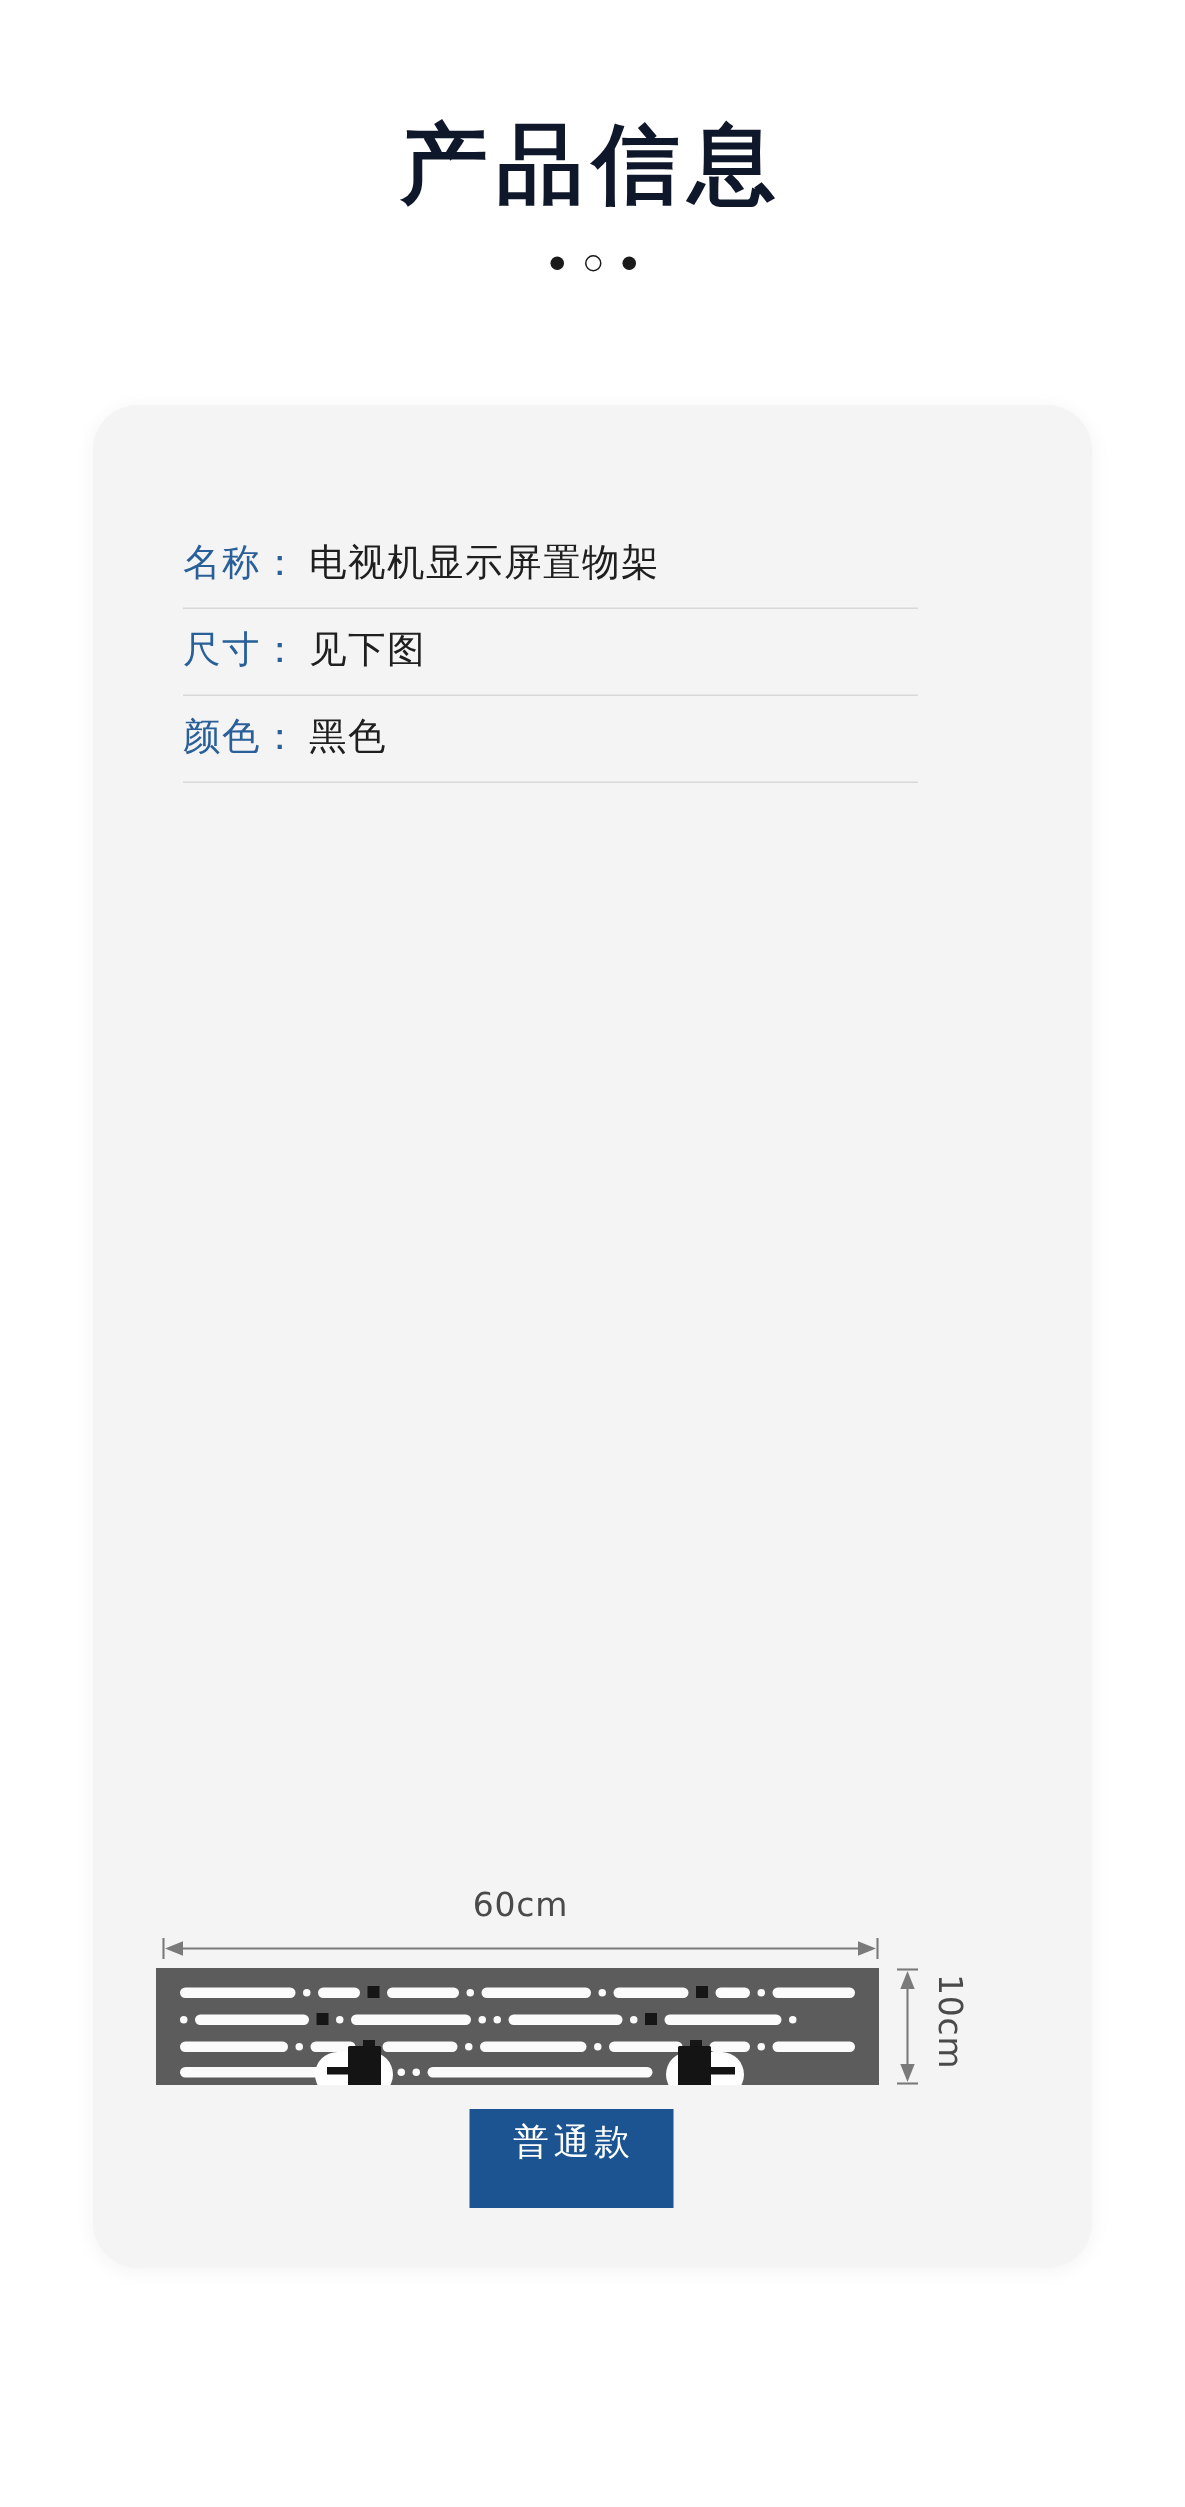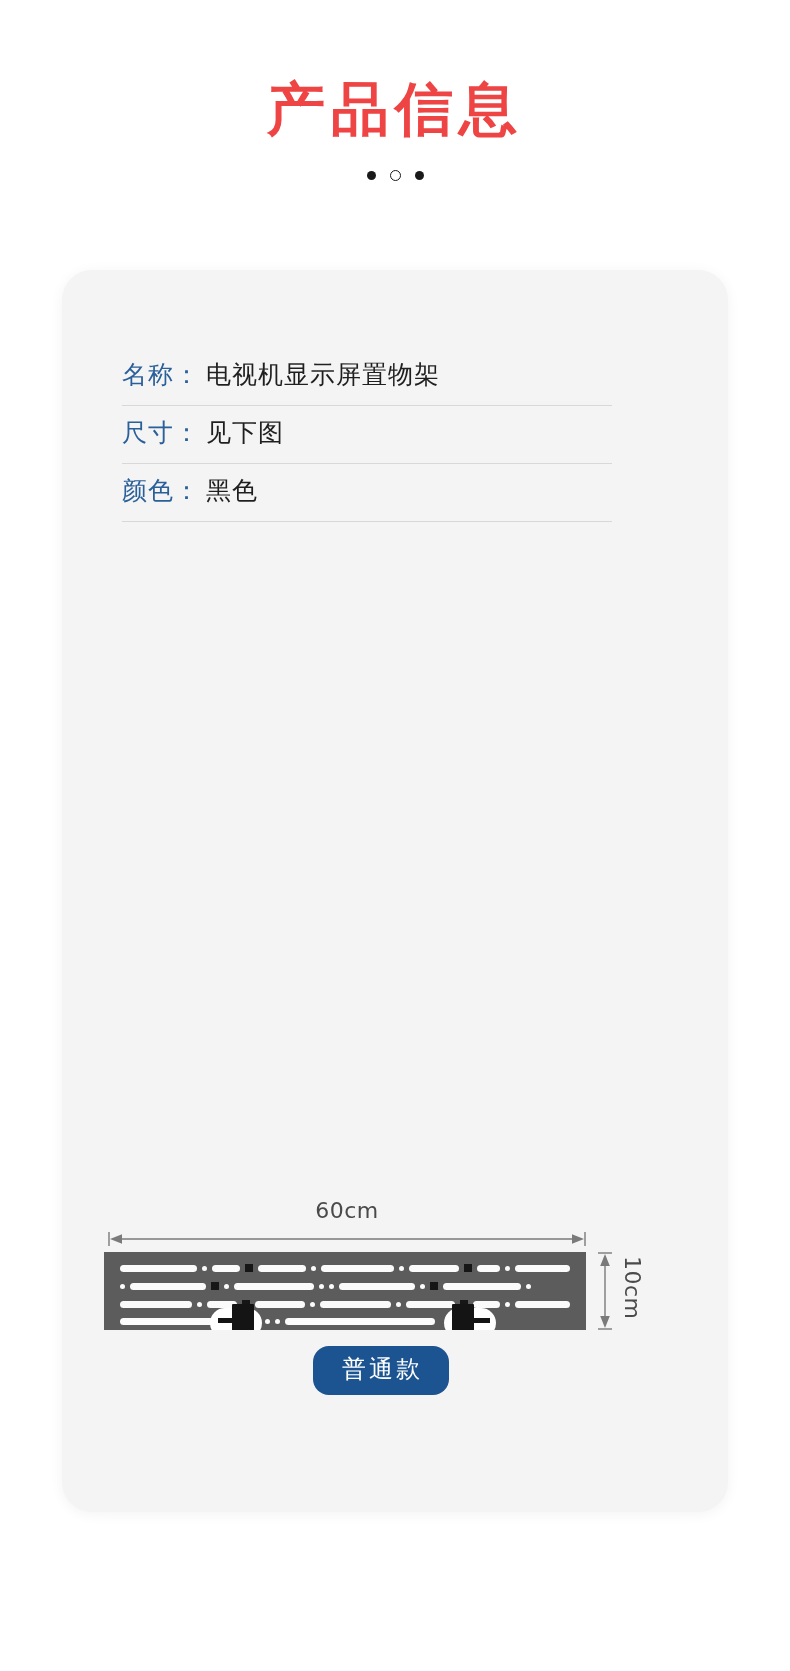--- a/index.html
+++ b/index.html
@@ -23,24 +23,24 @@
   .header {
     position: absolute;
     top: 78px;
     left: 0;
     width: 790px;
     text-align: center;
   }
   .page-title {
     font-size: 58px;
     font-weight: 700;
-    color: #ef4444;
+    color: #0f172a;
     letter-spacing: 6px;
     line-height: 1.1;
-    font-family: Liberation Serif, serif;
+    font-family: Liberation Sans, sans-serif;
   }
   .dots {
     margin-top: 28px;
     display: flex;
     justify-content: center;
     align-items: center;
     gap: 14px;
   }
   .dot {
     width: 9px;
@@ -184,22 +184,22 @@
     background: #141414;
   }
 
   
   .model-btn {
     position: absolute;
     background: #1b5490;
     color: #ffffff;
     font-size: 24px;
     letter-spacing: 3px;
-    border-radius: 16px;
-    padding: 9px 26px 11px 29px;
+    border-radius: 0;
+    padding: 9px 26px 28px 29px;
     border: none;
     text-align: center;
     line-height: 1.2;
     cursor: pointer;
     white-space: nowrap;
   }
 </style>
 </head>
 <body>
 
@@ -225,21 +225,21 @@
         <span class="spec-label">尺寸：</span>
         <span class="spec-value">见下图</span>
       </div>
       <div class="spec-row">
         <span class="spec-label">颜色：</span>
         <span class="spec-value">黑色</span>
       </div>
     </div>
   </div>
 
-  <div class="diagram" style="left:0; top:580px; width:790px; height:220px;">
+  <div class="diagram" style="left:0; top:640px; width:790px; height:220px;">
 
     <div class="dim-label-h" style="left:108px; top:618px; width:478px;">60cm</div>
 
     <svg class="dim-arrow-h" style="left:108px; top:652px; width:478px;" viewBox="0 0 478 14" preserveAspectRatio="none">
       <line x1="1" y1="0" x2="1" y2="14" stroke="#7a7a7a" stroke-width="1.4"></line>
       <line x1="477" y1="0" x2="477" y2="14" stroke="#7a7a7a" stroke-width="1.4"></line>
       <line x1="6" y1="7" x2="472" y2="7" stroke="#7a7a7a" stroke-width="1.4"></line>
       <polygon points="2,7 14,2.2 14,11.8" fill="#7a7a7a"></polygon>
       <polygon points="476,7 464,2.2 464,11.8" fill="#7a7a7a"></polygon>
     </svg>

